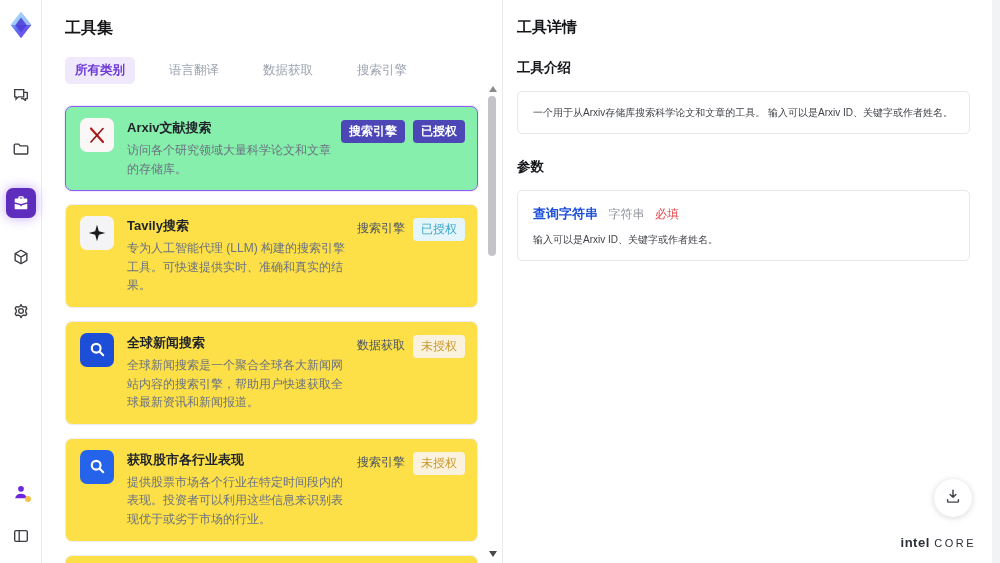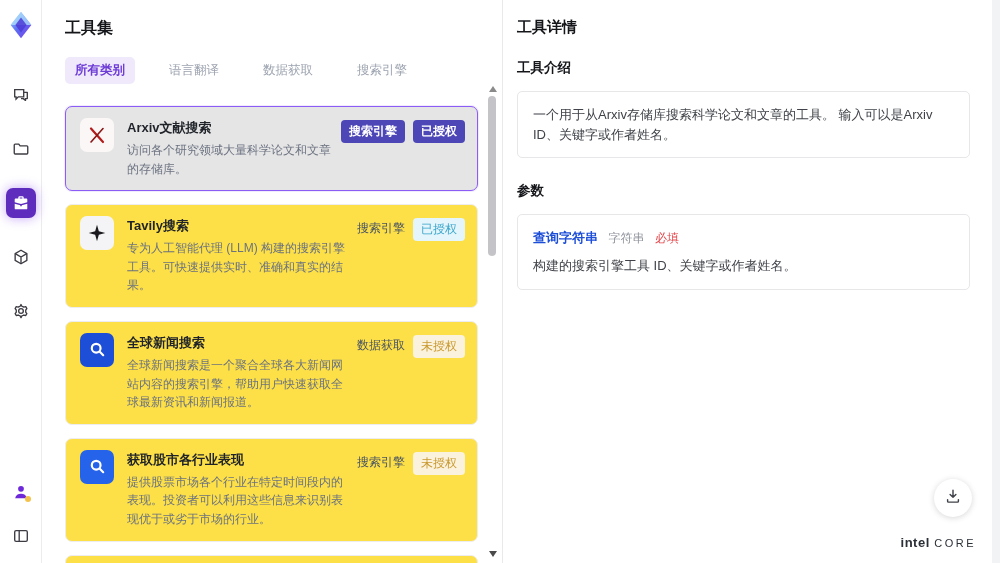--- a/index.html
+++ b/index.html
@@ -19,21 +19,21 @@
 
   
   .list-panel { width:461px; flex:0 0 461px; position:relative; border-right:1px solid #e9e9ec; padding:18px 24px 0 23px; }
   .page-title { font-size:16px; font-weight:bold; color:#15161a; margin-bottom:18px; }
   .tabs { display:flex; gap:24px; margin-bottom:22px; align-items:center; }
   .tab { border:none; background:transparent; font-size:12.5px; color:#9ca3af; padding:5px 10px; border-radius:5px; cursor:pointer; font-family:inherit; }
   .tab.active { color:#6d3bd6; background:#efe9fb; font-weight:bold; }
 
   .tool-list { display:flex; flex-direction:column; gap:13px; }
   .tool-card { display:flex; background:#fde047; border:1px solid #ededf0; border-radius:7px; padding:11px 12px 12px 14px; cursor:pointer; }
-  .tool-card.selected { background:#e5e5e5; border:1.5px solid #8b5cf6; box-shadow:0 0 0 1px rgba(139,92,246,.12); }
+  .tool-card.selected { background:#86efac; border:1.5px solid #8b5cf6; box-shadow:0 0 0 1px rgba(139,92,246,.12); }
   .tool-icon { width:34px; height:34px; flex:0 0 34px; border-radius:7px; display:flex; align-items:center; justify-content:center; margin-right:13px; background:#f4f4f6; }
   .tool-icon .ic { display:none; }
   .tool-icon.icon-arxiv        { background:#fbf7f7; } .icon-arxiv .ic-arxiv { display:block; }
   .tool-icon.icon-star         { background:#f4f4f6; } .icon-star .ic-star { display:block; }
   .tool-icon.icon-news-search  { background:#1d4ed8; } .icon-news-search .ic-magnifier { display:block; }
   .tool-icon.icon-stock-search { background:#2563eb; } .icon-stock-search .ic-magnifier { display:block; }
   .tool-text { flex:1 1 auto; min-width:0; padding-top:1px; }
   .tool-name { font-size:13px; font-weight:bold; color:#1f2329; margin-bottom:4px; }
   .tool-desc { font-size:12px; color:#6b7280; line-height:1.55; }
   .tool-tags { flex:0 0 118px; display:flex; justify-content:flex-end; align-items:flex-start; gap:8px; padding-top:2px; white-space:nowrap; }
@@ -47,21 +47,21 @@
   .sb-up, .sb-down { position:absolute; left:1px; width:0; height:0; border-left:4px solid transparent; border-right:4px solid transparent; }
   .sb-up { top:0; border-bottom:6px solid #8a8a8a; }
   .sb-down { bottom:0; border-top:6px solid #4a4a4a; }
   .sb-thumb { position:absolute; top:10px; left:0; width:8px; height:160px; background:#c4c4c8; border-radius:4px; }
 
   
   .detail-panel { flex:1 1 auto; position:relative; padding:18px 22px 0 14px; }
   .detail-title { font-size:15px; font-weight:bold; color:#15161a; margin-bottom:22px; }
   .section-heading { font-size:13.5px; font-weight:bold; color:#15161a; margin-bottom:14px; }
   .box { border:1px solid #e7e7ea; border-radius:5px; background:#fff; padding:13px 15px; margin-bottom:24px; }
-  .box p { font-size:13px; color:#3f4248; line-height:1.5; }
+  .box p { font-size:10px; color:#3f4248; line-height:1.5; }
   .param-head { margin-bottom:9px; }
   .param-name { font-size:13px; font-weight:bold; color:#1d4ed8; margin-right:6px; }
   .param-type { font-size:12px; color:#8b8f98; margin-right:6px; }
   .param-req { font-size:12px; color:#e5484d; }
   .param-desc { font-size:13px; color:#3f4248; }
 
   .fab { position:absolute; right:20px; bottom:46px; width:38px; height:38px; border-radius:50%; background:#fff; box-shadow:0 1px 6px rgba(0,0,0,.16); display:flex; align-items:center; justify-content:center; cursor:pointer; }
   .brand { position:absolute; right:16px; bottom:12px; text-align:center; color:#2b2f36; line-height:1.1; }
   .brand .b1 { font-size:13px; font-weight:bold; letter-spacing:.5px; }
   .brand .b2 { font-size:11px; letter-spacing:2.5px; font-weight:normal; }
@@ -269,21 +269,21 @@
       <p>一个用于从Arxiv存储库搜索科学论文和文章的工具。 输入可以是Arxiv ID、关键字或作者姓名。</p>
     </div>
 
     <h3 class="section-heading">参数</h3>
     <div class="box param-box">
       <div class="param-head">
         <span class="param-name">查询字符串</span>
         <span class="param-type">字符串</span>
         <span class="param-req">必填</span>
       </div>
-      <p class="param-desc">构建的搜索引擎工具 ID、关键字或作者姓名。</p>
+      <p class="param-desc">输入可以是Arxiv ID、关键字或作者姓名。</p>
     </div>
 
     <div class="fab">
       <span>
         <svg width="18" height="18" viewBox="0 0 20 20" fill="none" stroke="#3f4248" stroke-width="1.6" stroke-linecap="round" stroke-linejoin="round">
           <path d="M10 3.5v8m0 0l-3.2-3.2M10 11.5l3.2-3.2"></path>
             <path d="M4 14v1.8a1 1 0 001 1h10a1 1 0 001-1V14"></path>
         </svg>
       </span>
     </div>

